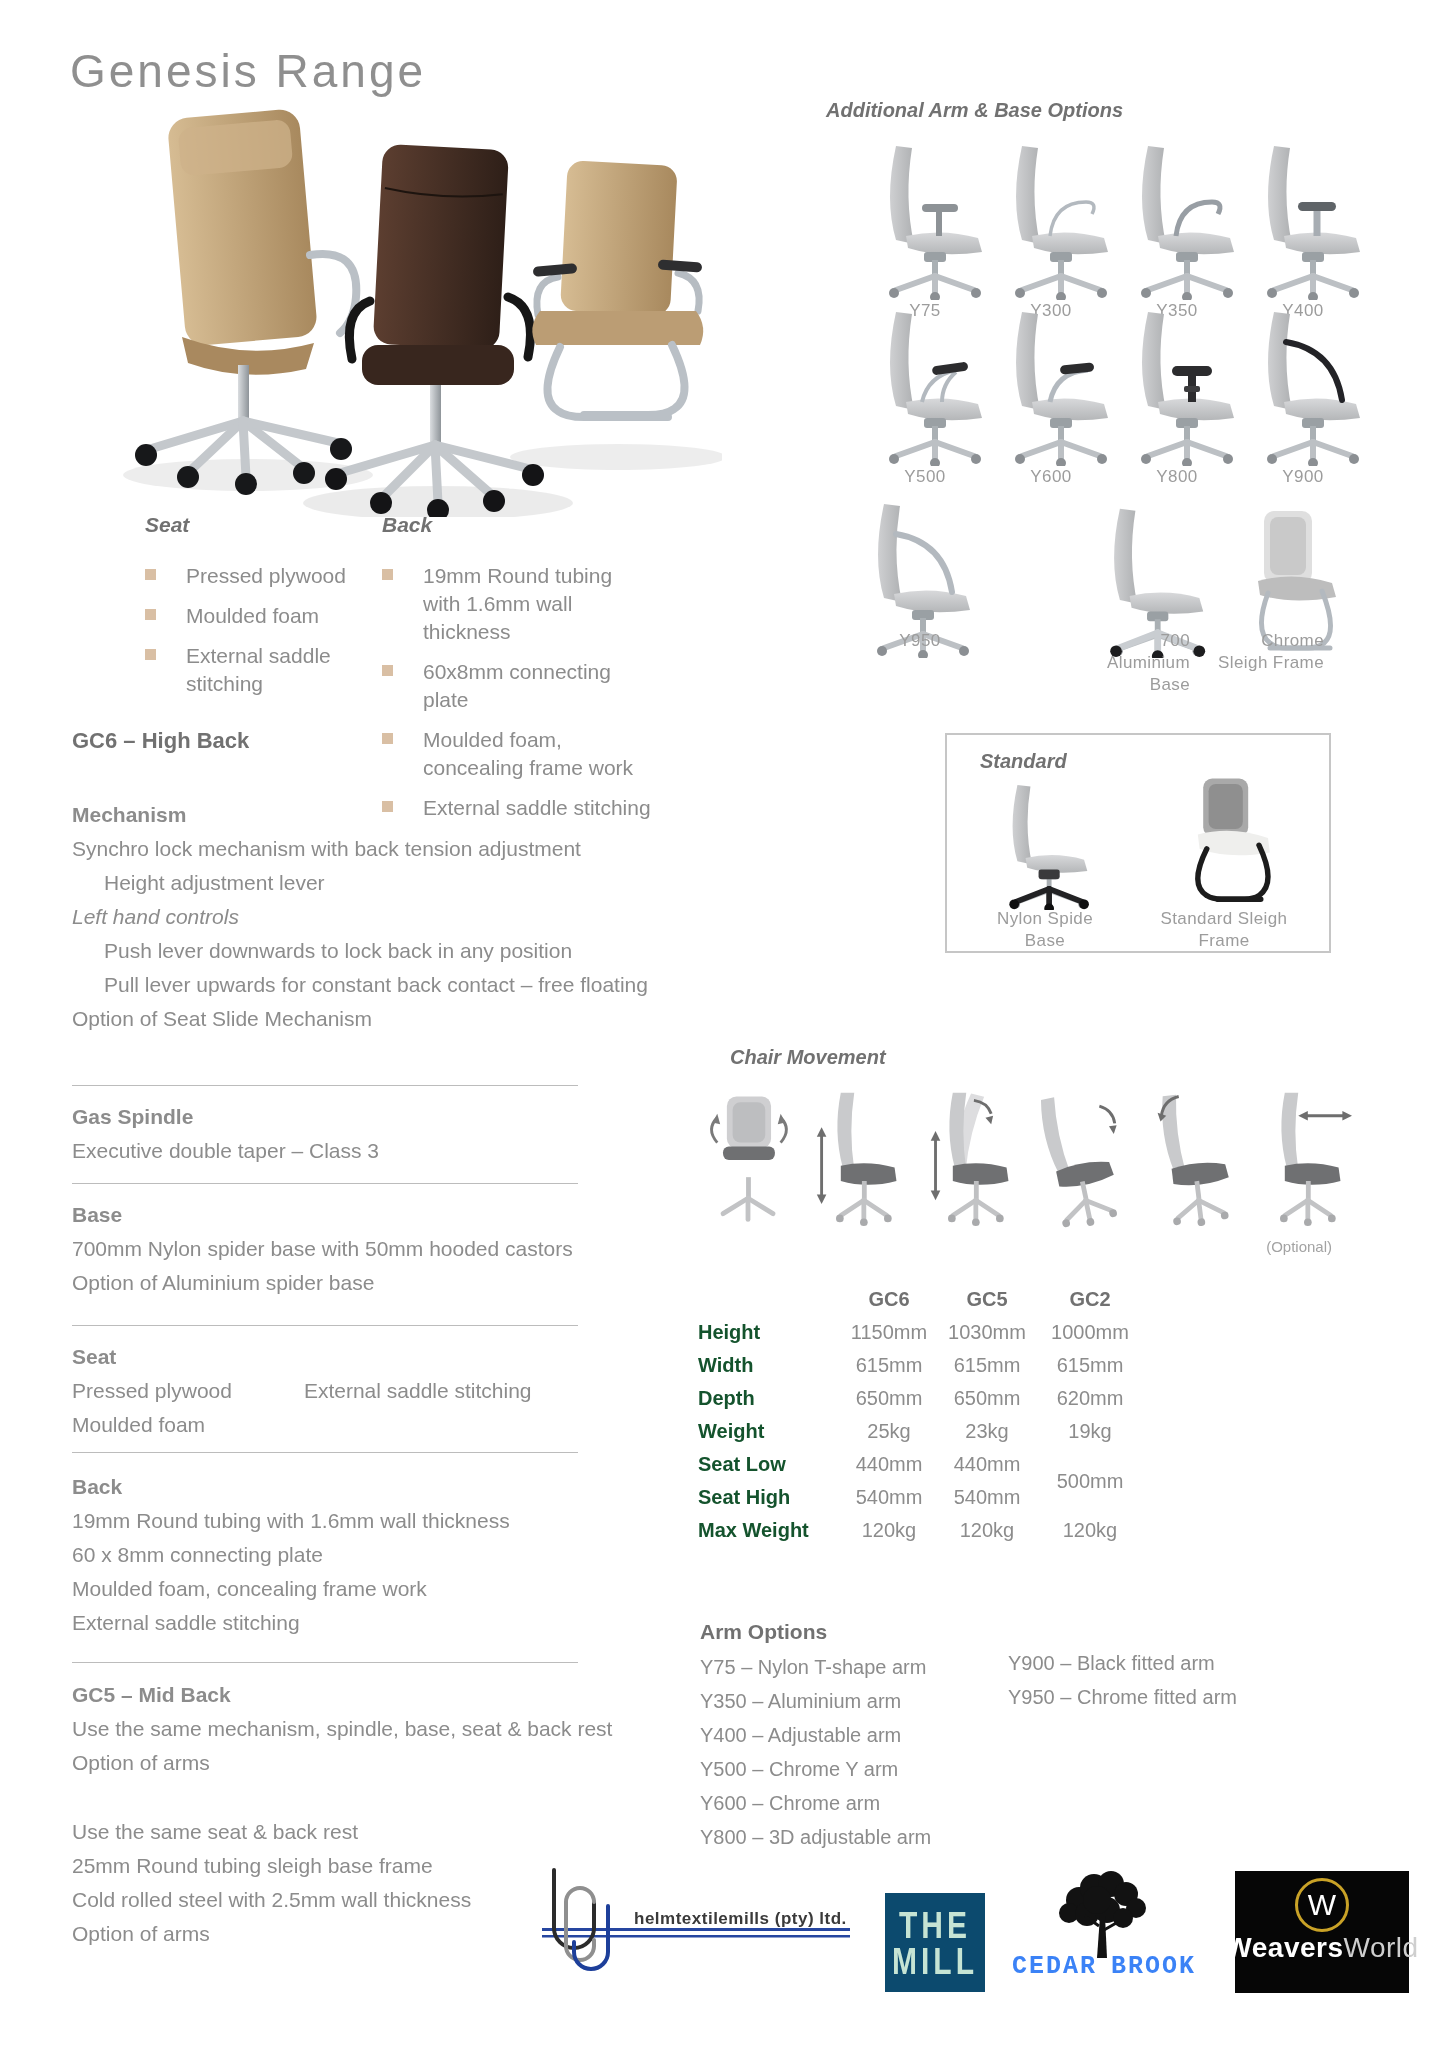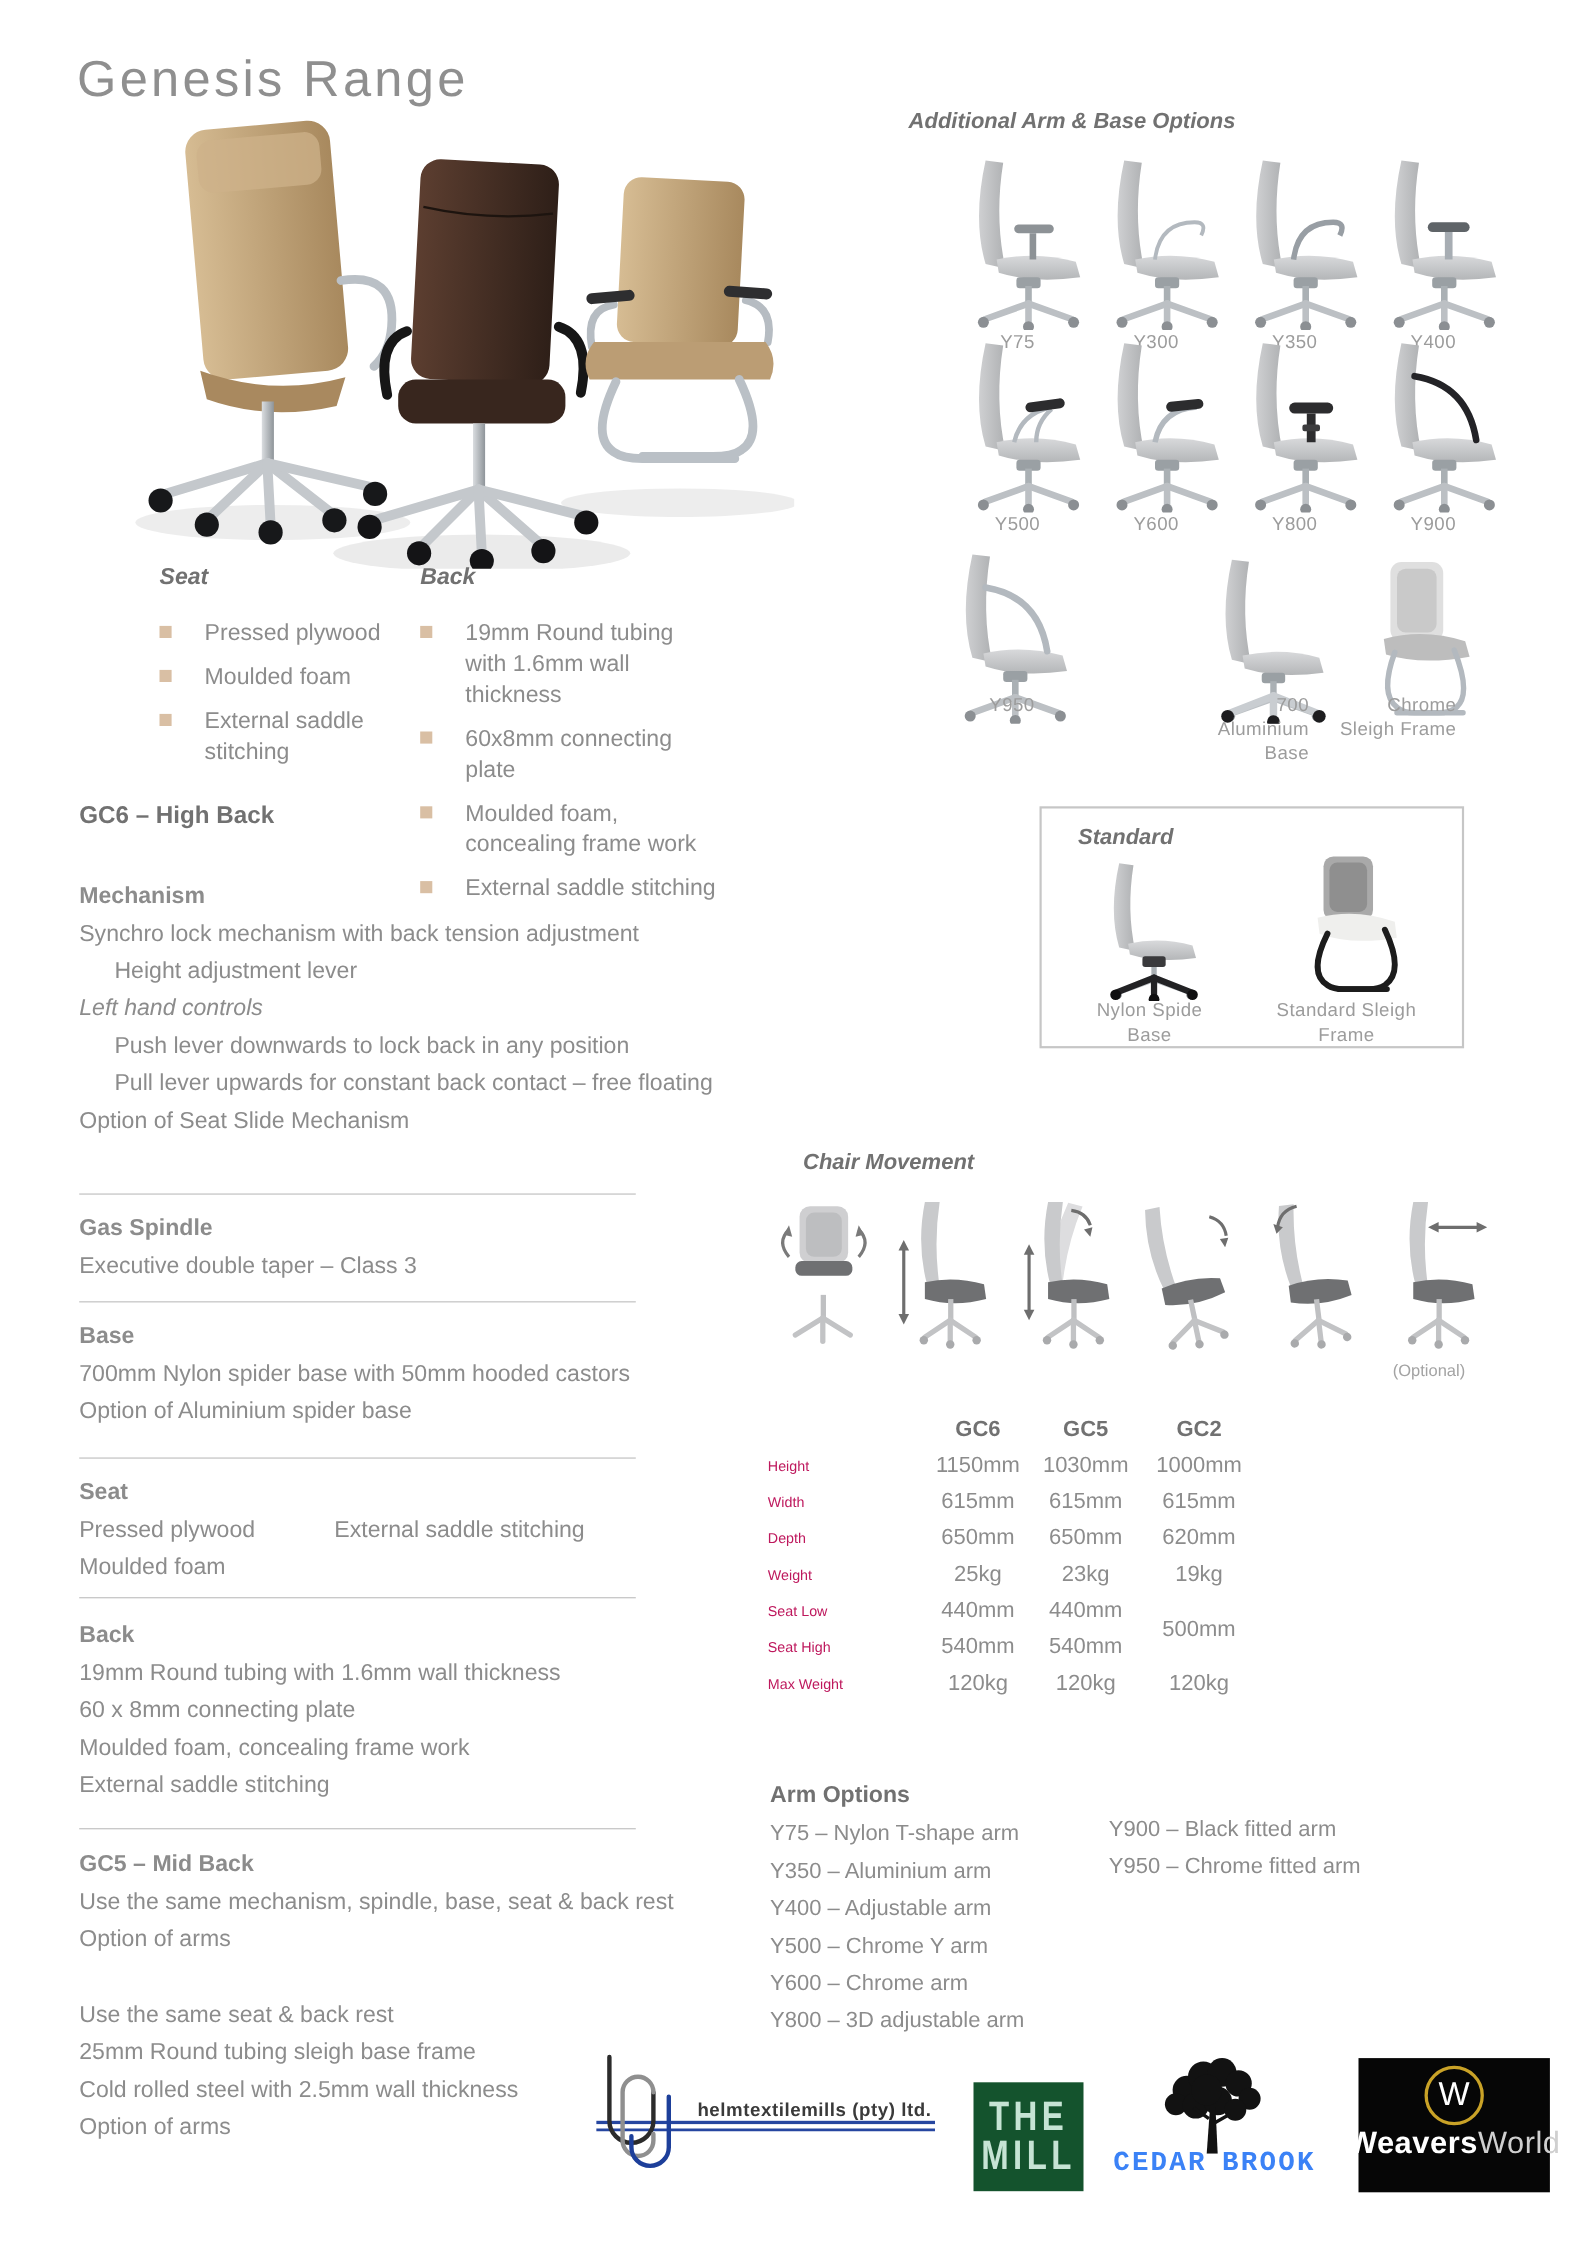--- a/index.html
+++ b/index.html
@@ -16,29 +16,29 @@
   .rule{position:absolute;left:72px;width:506px;border-top:1px solid #bcbcbc}
   .blist .bh{font-size:21px;font-weight:700;font-style:italic;color:#717171;margin-bottom:25px}
   .bitem{display:flex;margin-bottom:12px}
   .sq{width:11px;height:11px;background:#d9bfa4;margin-top:7px;flex:0 0 11px}
   .btxt{margin-left:30px;font-size:21px;line-height:28px;color:#8c8c8c}
   .clabel{position:absolute;font-size:17px;color:#9c9c9c;text-align:center;line-height:22px;letter-spacing:.4px}
   .clabel.r{text-align:right}
   .stdbox{position:absolute;left:945px;top:733px;width:386px;height:220px;border:2px solid #c6c6c6}
   .tbl{position:absolute;left:698px;top:1283px}
   .trow{display:flex;height:33px;align-items:center}
-  .tc0{width:142px;font-size:13px;font-weight:400;color:#be185d}
+  .tc0{width:142px;font-size:20px;font-weight:700;color:#14532d}
   .tc{width:98px;text-align:center;font-size:20px;color:#8c8c8c}
   .tc.hd{font-weight:700;color:#717171}
   .tc2{width:108px;text-align:center;font-size:20px;color:#8c8c8c}
   .tc2.hd{font-weight:700;color:#717171}
   .merged{position:absolute;left:1036px;top:1448px;width:108px;height:66px;display:flex;
           align-items:center;justify-content:center;font-size:20px;color:#8c8c8c}
   .armlist p{margin:0;line-height:34px;font-size:20px;color:#8c8c8c;white-space:nowrap}
-  .mill{position:absolute;left:885px;top:1893px;width:100px;height:99px;background:#14532d;
+  .mill{position:absolute;left:885px;top:1893px;width:100px;height:99px;background:#0c4a6e;
         display:flex;flex-direction:column;align-items:center;justify-content:center}
   .mill div{color:#c6e4d4;font-size:30px;font-weight:700;letter-spacing:4px;line-height:36px;
             transform:scaleY(1.25)}
   .cedar{position:absolute;left:999px;top:1952px;width:210px;text-align:center;
          font-family:Liberation Mono, monospace;font-weight:700;font-size:25px;color:#3b82f6;letter-spacing:2px}
   .cedar span{padding:0 7px}
   .weavers{position:absolute;left:1235px;top:1871px;width:174px;height:122px;background:#060606;
            display:flex;flex-direction:column;align-items:center;padding-top:7px}
   .wring{width:54px;height:54px;border:3px solid #c9a227;border-radius:50%;display:flex;
          align-items:center;justify-content:center;color:#fff;font-size:30px;font-weight:400}

